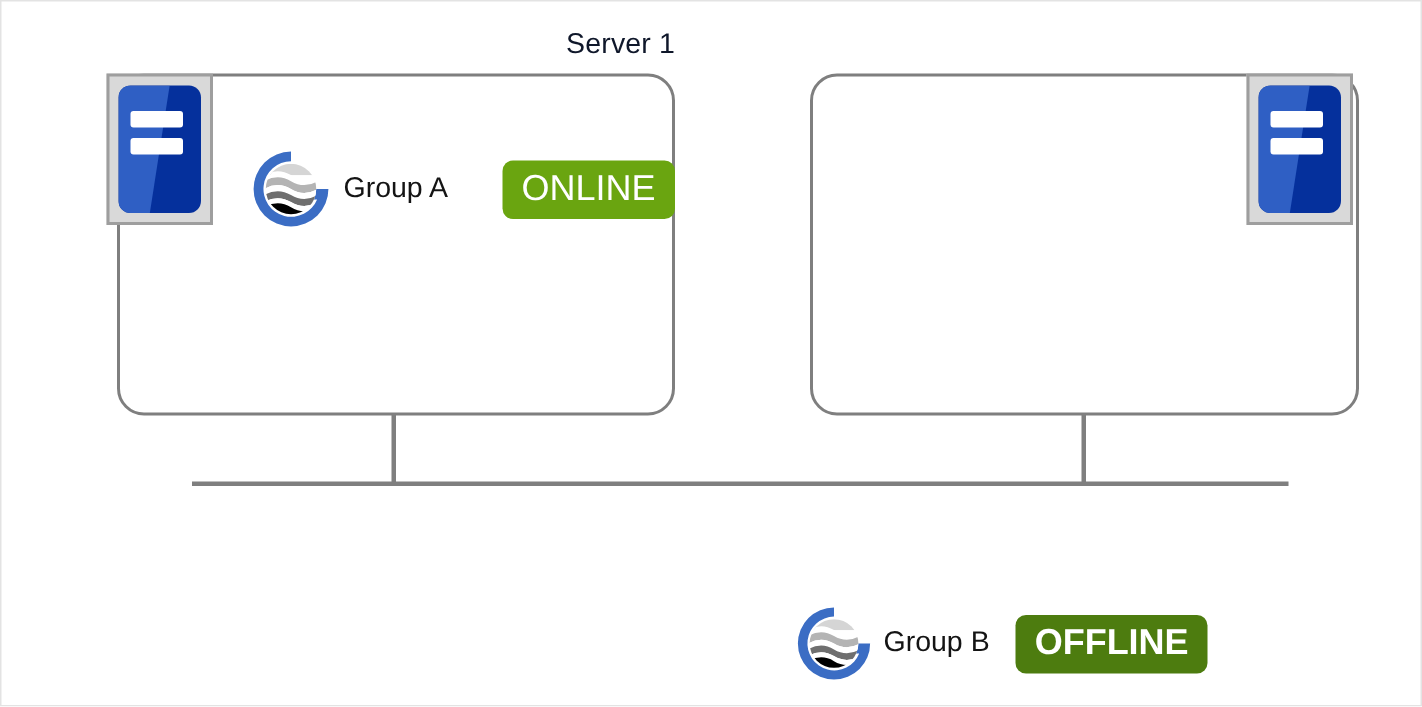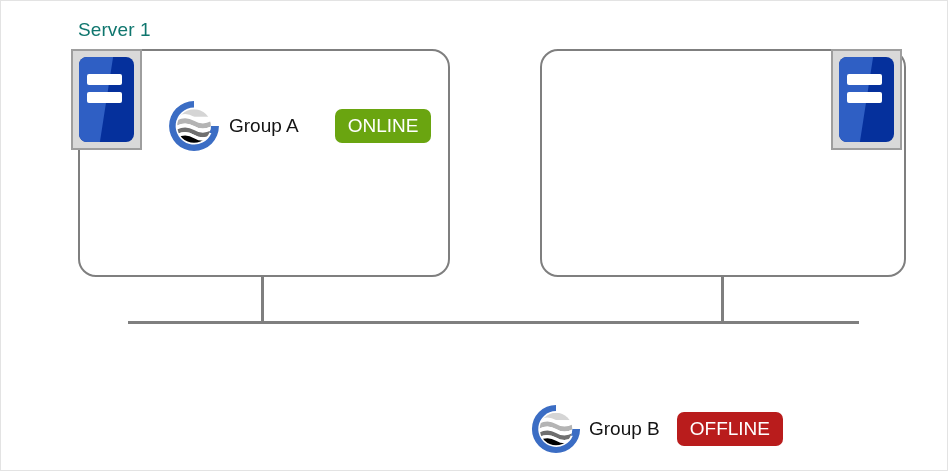--- a/index.html
+++ b/index.html
@@ -19,22 +19,22 @@
     background: #ffffff;
     border: 1px solid #e3e3e3;
     box-sizing: border-box;
     overflow: hidden;
   }
 
   
   .server-title {
     position: absolute;
     font-size: 19px;
-    color: #0f766e;
-    text-align: left;
+    color: #0f172a;
+    text-align: right;
     white-space: nowrap;
     letter-spacing: 0.1px;
   }
   #title-1 { left: 77px;  top: 18px; width: 372px; }
   #title-2 { left: 539px; top: 18px; width: 366px; }
 
   
   .server-panel {
     position: absolute;
     background: #ffffff;
@@ -111,28 +111,28 @@
   .group-label {
     font-size: 19px;
     color: #141414;
     margin-left: 6px;
     margin-right: 36px;
   }
   #group-b .group-label { margin-left: 5px; margin-right: 17px; }
 
   .status-badge {
     display: inline-block;
-    font-size: 19px;
+    font-size: 24px;
     color: #ffffff;
     padding: 7px 13px 8px 13px;
     border-radius: 7px;
     line-height: 1;
   }
   .status-online  { background: #6aa510; }
-  .status-offline { background: #b91c1c; }
+  .status-offline { background: #4d7c0f; font-weight: bold; }
 
   
   .connector-v {
     position: absolute;
     width: 2.5px;
     background: #7f7f7f;
   }
   #conn-1 { left: 260px; top: 275px; height: 47px; }
   #conn-2 { left: 720px; top: 275px; height: 47px; }
 

